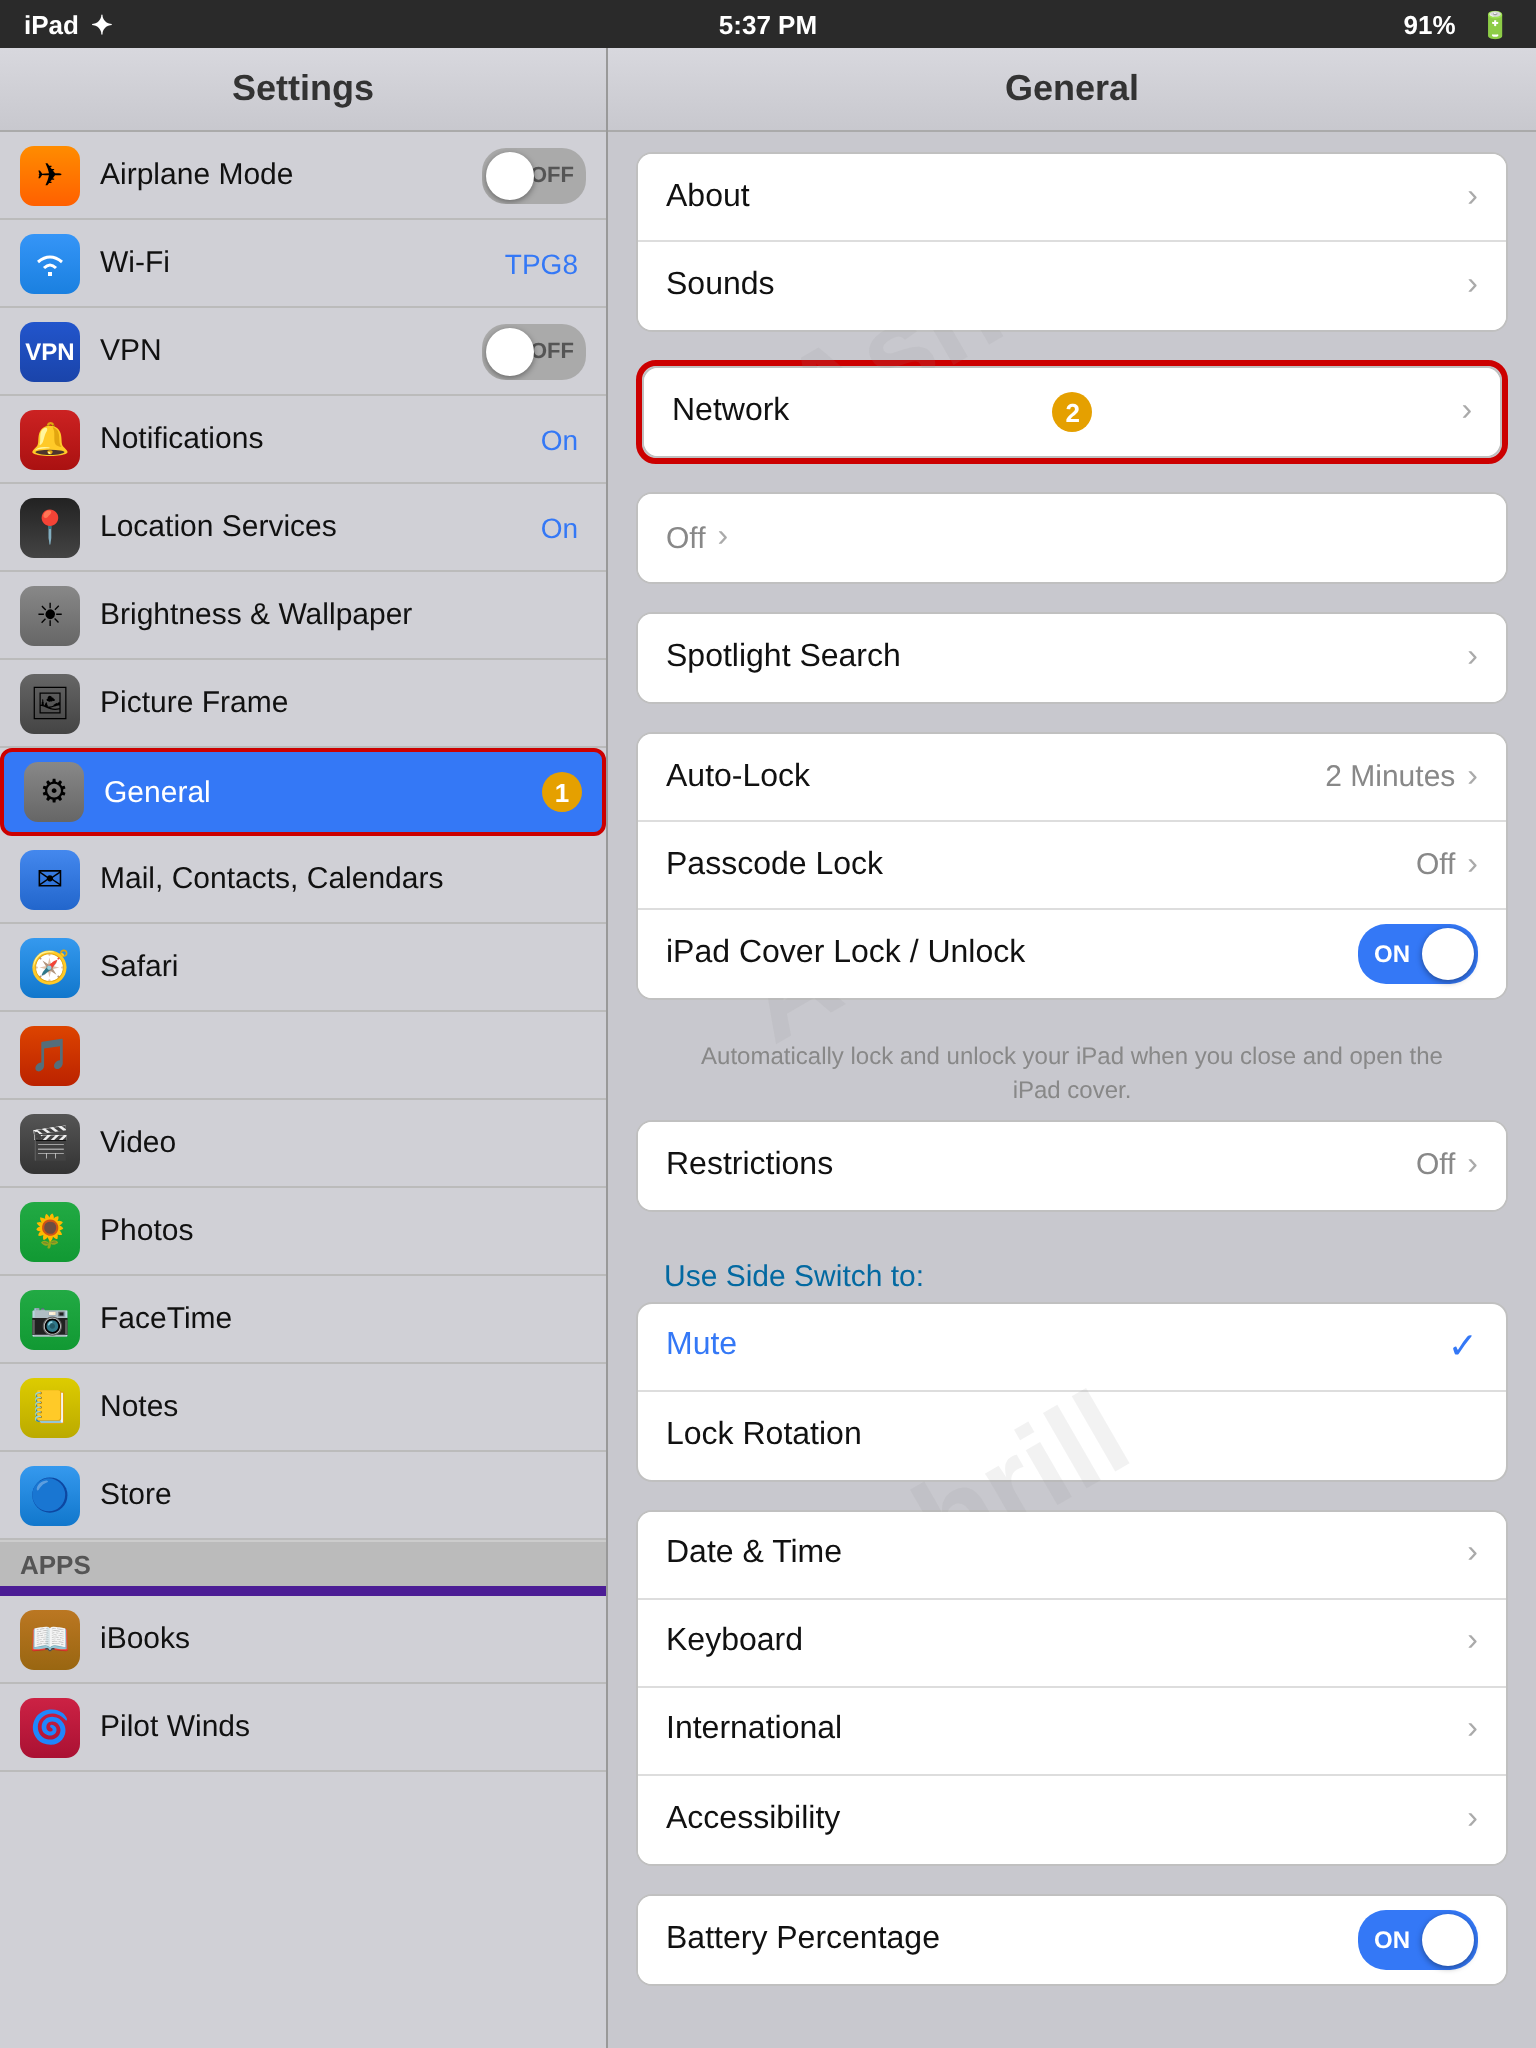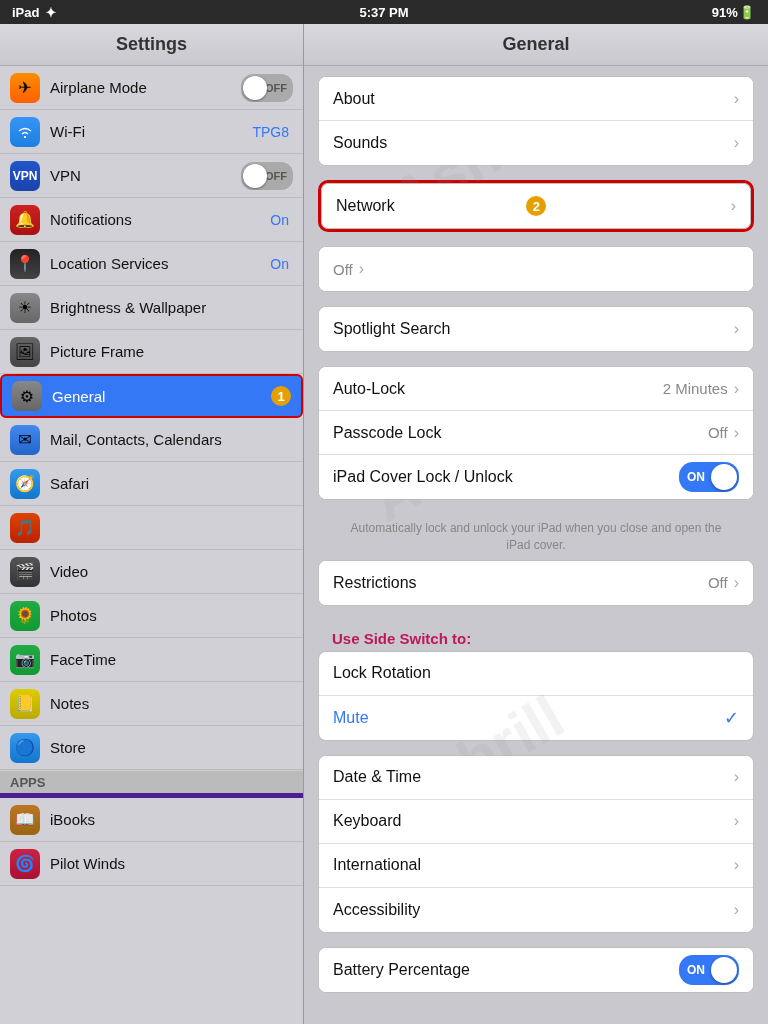--- a/index.html
+++ b/index.html
@@ -21,21 +21,21 @@
       font-weight: 600;
       display: flex;
       justify-content: space-between;
       align-items: center;
       padding: 0 12px;
       height: 24px;
       flex-shrink: 0;
     }
     .status-left { display: flex; align-items: center; gap: 6px; }
     .status-center { position: absolute; left: 50%; transform: translateX(-50%); }
-    .status-right { display: flex; align-items: flex-end; gap: 2px; }
+    .status-right { display: flex; align-items: flex-end; gap: 12px; }
 
     
     .main-container {
       display: flex;
       flex: 1;
       overflow: hidden;
     }
 
     
     .sidebar {
@@ -288,22 +288,22 @@
       font-size: 12px;
       color: #888;
       text-align: center;
       padding: 6px 20px 6px;
       line-height: 1.4;
     }
 
     
     .use-side-switch-header {
       font-size: 15px;
-      font-weight: 700;
-      color: #be185d;
+      font-weight: 400;
+      color: #0369a1;
       padding: 10px 14px 4px;
     }
 
     
     .side-switch-group {
       background: #fff;
       border-radius: 8px;
       overflow: hidden;
       margin-bottom: 14px;
       border: 1px solid #c0c0c0;
@@ -570,25 +570,25 @@
           <span class="settings-row-label">Restrictions</span>
           <span class="settings-row-value">Off</span>
           <span class="chevron">›</span>
         </div>
       </div>
 
       <div class="use-side-switch-header">Use Side Switch to:</div>
 
       <div class="side-switch-group">
         <div class="side-switch-row">
-          <span class="side-switch-label">Lock Rotation</span>
-        </div>
-        <div class="side-switch-row">
           <span class="side-switch-label selected">Mute</span>
           <span class="checkmark">✓</span>
+        </div>
+        <div class="side-switch-row">
+          <span class="side-switch-label">Lock Rotation</span>
         </div>
       </div>
 
       <div class="settings-group">
         <div class="settings-row">
           <span class="settings-row-label">Date &amp; Time</span>
           <span class="chevron">›</span>
         </div>
         <div class="settings-row">
           <span class="settings-row-label">Keyboard</span>

